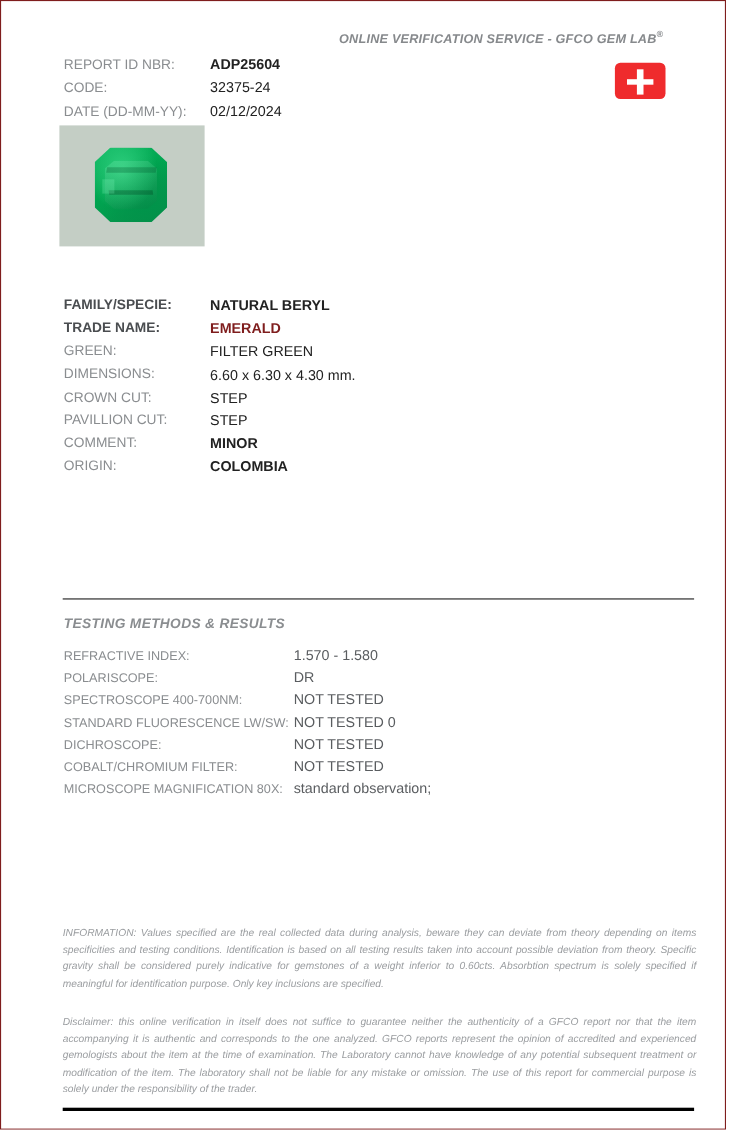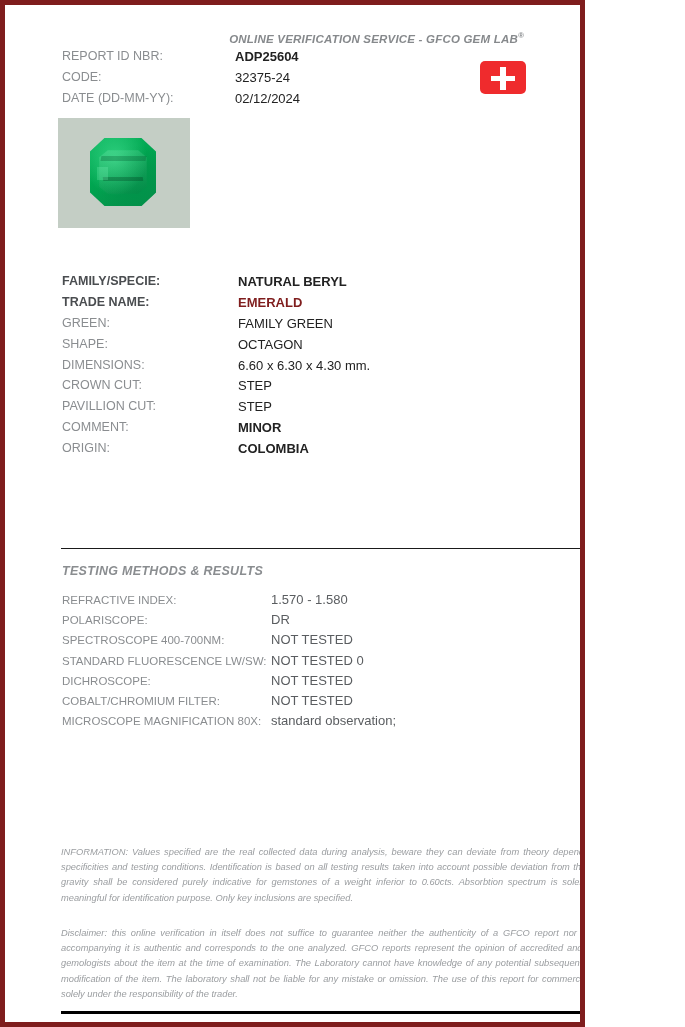--- a/index.html
+++ b/index.html
@@ -6,24 +6,24 @@
     margin: 0;
     padding: 0;
     background: #ffffff;
   }
   body {
     font-family: "Liberation Sans", sans-serif;
     -webkit-font-smoothing: antialiased;
   }
   .page {
     position: relative;
-    width: 585px;
+    width: 660px;
     height: 1027px;
     background: #ffffff;
-    border: 5px solid #7f1d1d;
+    border: 1px solid #7f1d1d;
     box-sizing: border-box;
     overflow: hidden;
   }
 
   
   .header-title {
     position: absolute;
     top: 26px;
     right: 56px;
     font-size: 11.5px;
@@ -66,23 +66,22 @@
   }
 
   
   .meta-block {
     position: absolute;
     top: 44px;
     left: 57px;
   }
   .meta-row {
     display: flex;
-    align-items: flex-start;
+    align-items: flex-end;
     height: 21px;
-    gap: 40px;
   }
   .meta-label {
     width: 133px;
     font-size: 12.5px;
     color: #8a8d90;
     white-space: nowrap;
   }
   .meta-value {
     font-size: 13px;
     color: #222222;
@@ -169,21 +168,20 @@
     white-space: nowrap;
   }
   .spec-label.dark {
     color: #4a4d50;
     font-weight: bold;
   }
   .spec-value {
     font-size: 13px;
     color: #222222;
     white-space: nowrap;
-    margin-left: 43px;
   }
   .spec-value.bold {
     font-weight: bold;
   }
   .spec-value.accent {
     font-weight: bold;
     color: #7f1d1d;
   }
 
   
@@ -288,25 +286,21 @@
     <div class="spec-row">
       <span class="spec-label dark">FAMILY/SPECIE:</span>
       <span class="spec-value bold">NATURAL BERYL</span>
     </div>
     <div class="spec-row">
       <span class="spec-label dark">TRADE NAME:</span>
       <span class="spec-value accent">EMERALD</span>
     </div>
     <div class="spec-row">
       <span class="spec-label">GREEN:</span>
-      <span class="spec-value">FAMILY GREEN</span>
-    </div>
-    <div class="spec-row">
-      <span class="spec-label">SHAPE:</span>
-      <span class="spec-value">OCTAGON</span>
+      <span class="spec-value">FILTER GREEN</span>
     </div>
     <div class="spec-row">
       <span class="spec-label">DIMENSIONS:</span>
       <span class="spec-value">6.60 x 6.30 x 4.30 mm.</span>
     </div>
     <div class="spec-row">
       <span class="spec-label">CROWN CUT:</span>
       <span class="spec-value">STEP</span>
     </div>
     <div class="spec-row">

